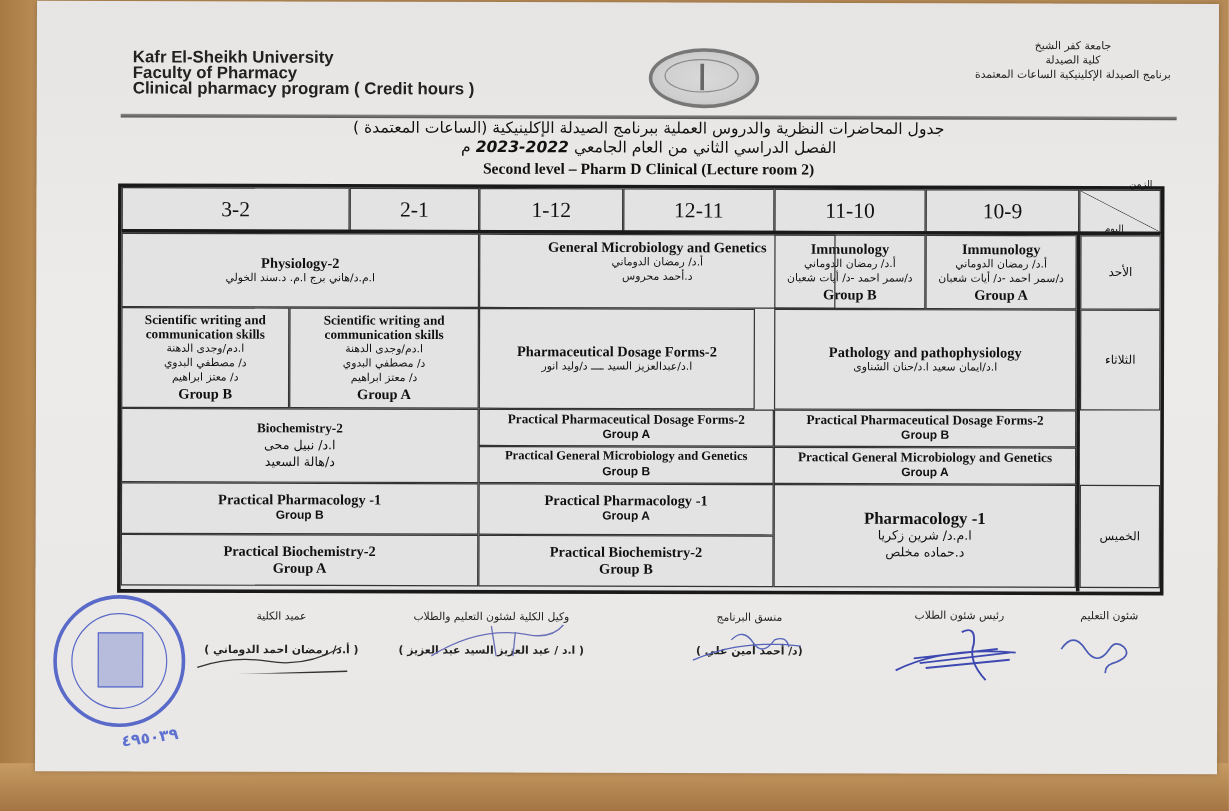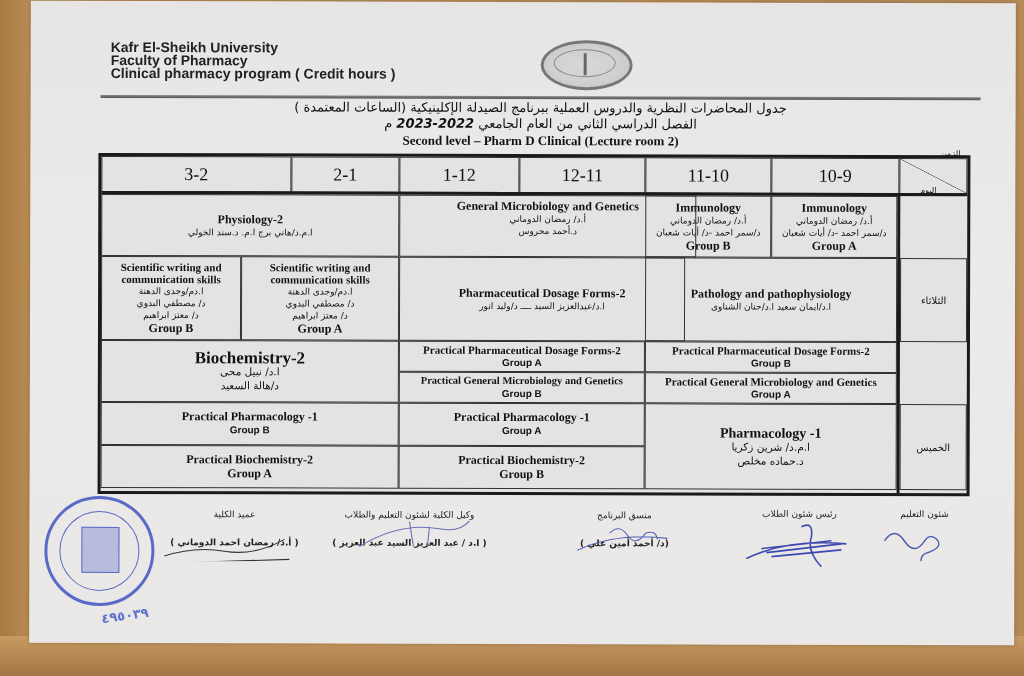--- a/index.html
+++ b/index.html
@@ -103,20 +103,25 @@
     <div>Kafr El-Sheikh University</div>
     <div>Faculty of Pharmacy</div>
     <div>Clinical pharmacy program ( Credit hours )</div>
   </div>
 
   <div class="logo">
     <div class="inner"></div>
       <div class="stem"></div>
   </div>
 
+  <div class="hdr-ar">
+    <div>جامعة كفر الشيخ</div>
+    <div>كلية الصيدلة</div>
+    <div>برنامج الصيدلة الإكلينيكية الساعات المعتمدة</div>
+  </div>
 
   <div class="hdr-rule"></div>
 
   <div class="title-ar t1">جدول المحاضرات النظرية والدروس العملية ببرنامج الصيدلة الإكلينيكية (الساعات المعتمدة )</div>
   <div class="title-ar t2">
     <span>الفصل الدراسي الثاني من العام الجامعي</span>
     <span class="yr">2022-2023</span>
     <span>م</span>
   </div>
   <div class="title-en">Second level – Pharm D Clinical (Lecture room 2)</div>
@@ -130,20 +135,21 @@
     </div>
     <div class="cell time" style="left:670px;top:0;width:128px;height:36px;">10-9</div>
     <div class="cell time" style="left:544px;top:0;width:126px;height:36px;">11-10</div>
     <div class="cell time" style="left:418px;top:0;width:126px;height:36px;">12-11</div>
     <div class="cell time" style="left:298px;top:0;width:120px;height:36px;">1-12</div>
     <div class="cell time" style="left:190px;top:0;width:108px;height:36px;">2-1</div>
     <div class="cell time" style="left:0;top:0;width:190px;height:36px;">3-2</div>
     <div class="sep-thick" style="left:0;top:35px;width:866px;height:3px;"></div>
     <div class="sep-thick" style="left:796px;top:36px;width:3px;height:299px;"></div>
 
+    <div class="cell day" style="left:799px;top:38px;width:67px;height:62px;">الأحد</div>
     <div class="cell" style="left:670px;top:38px;width:126px;height:62px;">
       <span class="course">Immunology</span>
       <span class="staff">أ.د/ رمضان الدوماني</span>
       <span class="staff">د/سمر احمد -د/ أيات شعبان</span>
       <span class="grp">Group A</span>
     </div>
     <div class="cell" style="left:544px;top:38px;width:126px;height:62px;">
       <span class="course">Immunology</span>
       <span class="staff">أ.د/ رمضان الدوماني</span>
       <span class="staff">د/سمر احمد -د/ أيات شعبان</span>
@@ -157,21 +163,21 @@
     <div class="cell" style="left:0;top:38px;width:298px;height:62px;">
       <span class="course">Physiology-2</span>
       <span class="staff">ا.م.د/هاني برج ا.م. د.سند الخولي</span>
     </div>
 
     <div class="cell day" style="left:799px;top:100px;width:67px;height:84px;">الثلاثاء</div>
     <div class="cell" style="left:544px;top:100px;width:252px;height:84px;">
       <span class="course">Pathology and pathophysiology</span>
       <span class="staff">ا.د/ايمان سعيد ا.د/حنان الشناوى</span>
     </div>
-    <div class="cell" style="left:298px;top:100px;width:286px;height:84px;">
+    <div class="cell" style="left:298px;top:100px;width:230px;height:84px;">
       <span class="course">Pharmaceutical Dosage Forms-2</span>
       <span class="staff">ا.د/عبدالعزيز السيد ــــ د/وليد انور</span>
     </div>
     <div class="cell" style="left:140px;top:100px;width:158px;height:84px;">
       <span class="course sm">Scientific writing and communication skills</span>
       <span class="staff">ا.دم/وجدى الدهنة</span>
       <span class="staff">د/ مصطفي البدوي</span>
       <span class="staff">د/ معتز ابراهيم</span>
       <span class="grp">Group A</span>
     </div>
@@ -193,21 +199,21 @@
     </div>
     <div class="cell" style="left:298px;top:184px;width:246px;height:31px;">
       <span class="course sm">Practical Pharmaceutical Dosage Forms-2</span>
       <span class="grp sans">Group A</span>
     </div>
     <div class="cell" style="left:298px;top:215px;width:246px;height:31px;">
       <span class="course sm" style="font-size:10.5px;">Practical General Microbiology and Genetics</span>
       <span class="grp sans">Group B</span>
     </div>
     <div class="cell" style="left:0;top:184px;width:298px;height:62px;">
-      <span class="course" style="font-size:17px;">Biochemistry-2</span>
+      <span class="course" style="font-size:11px;">Biochemistry-2</span>
       <span class="staff big">ا.د/ نبيل محى</span>
       <span class="staff big">د/هالة السعيد</span>
     </div>
 
     <div class="cell day" style="left:799px;top:246px;width:67px;height:86px;">الخميس</div>
     <div class="cell" style="left:544px;top:246px;width:252px;height:86px;">
       <span class="course" style="font-size:14px;">Pharmacology -1</span>
       <span class="staff big">ا.م.د/ شرين زكريا</span>
       <span class="staff big">د.حماده مخلص</span>
     </div>

